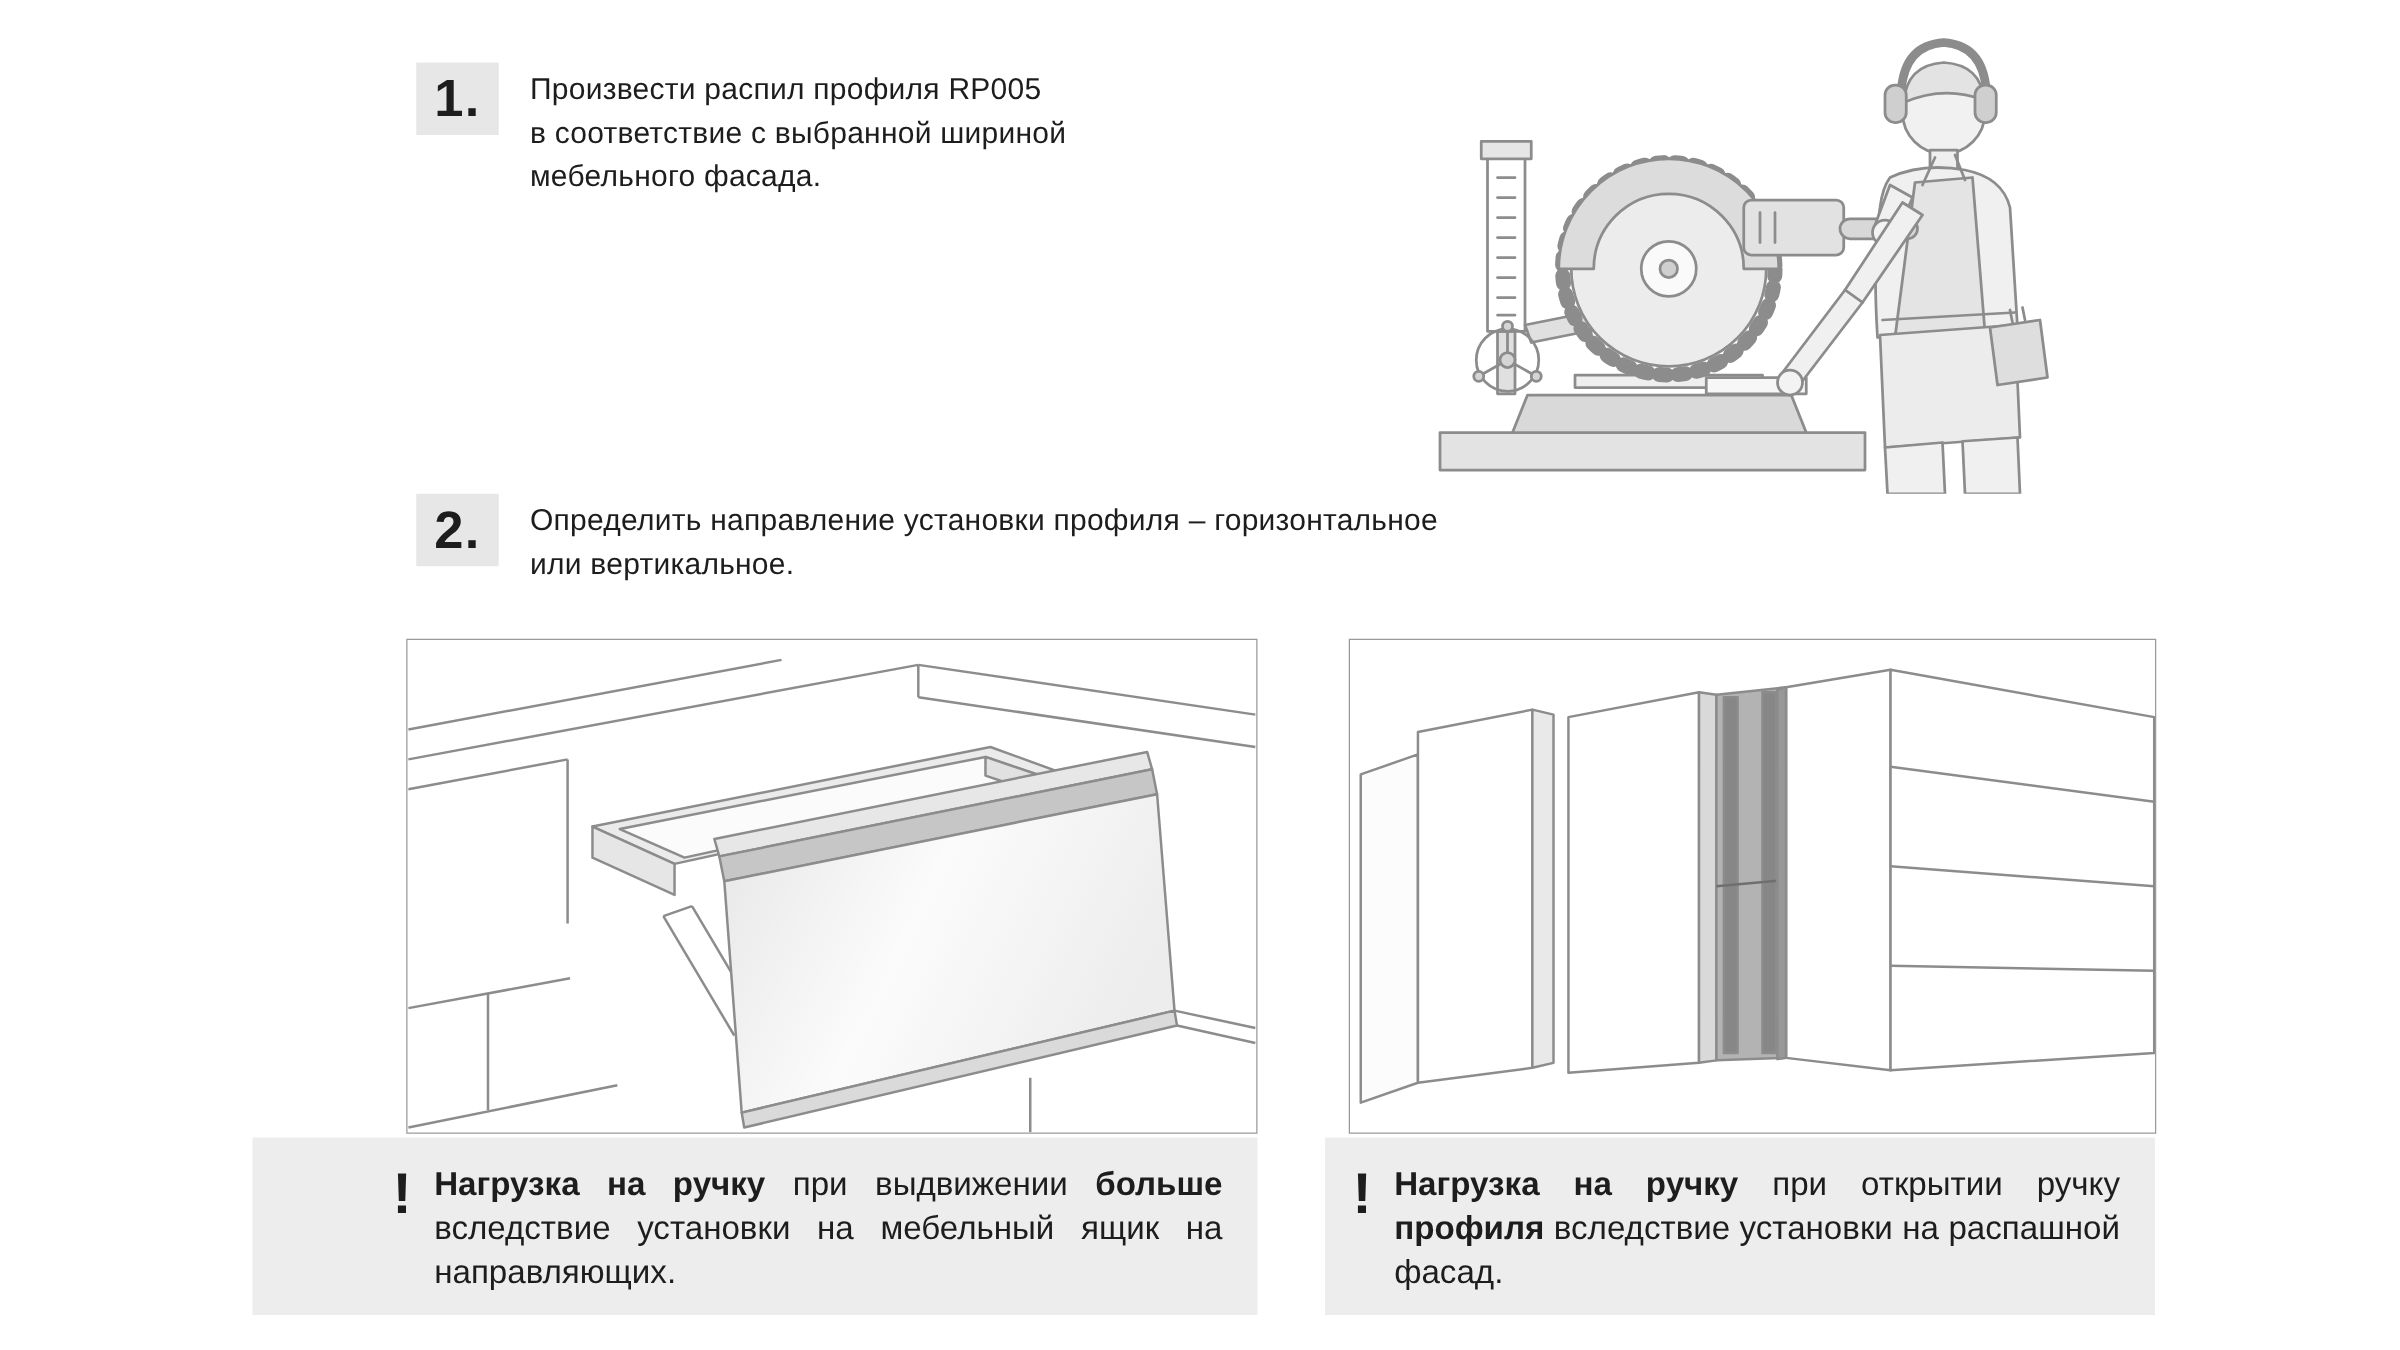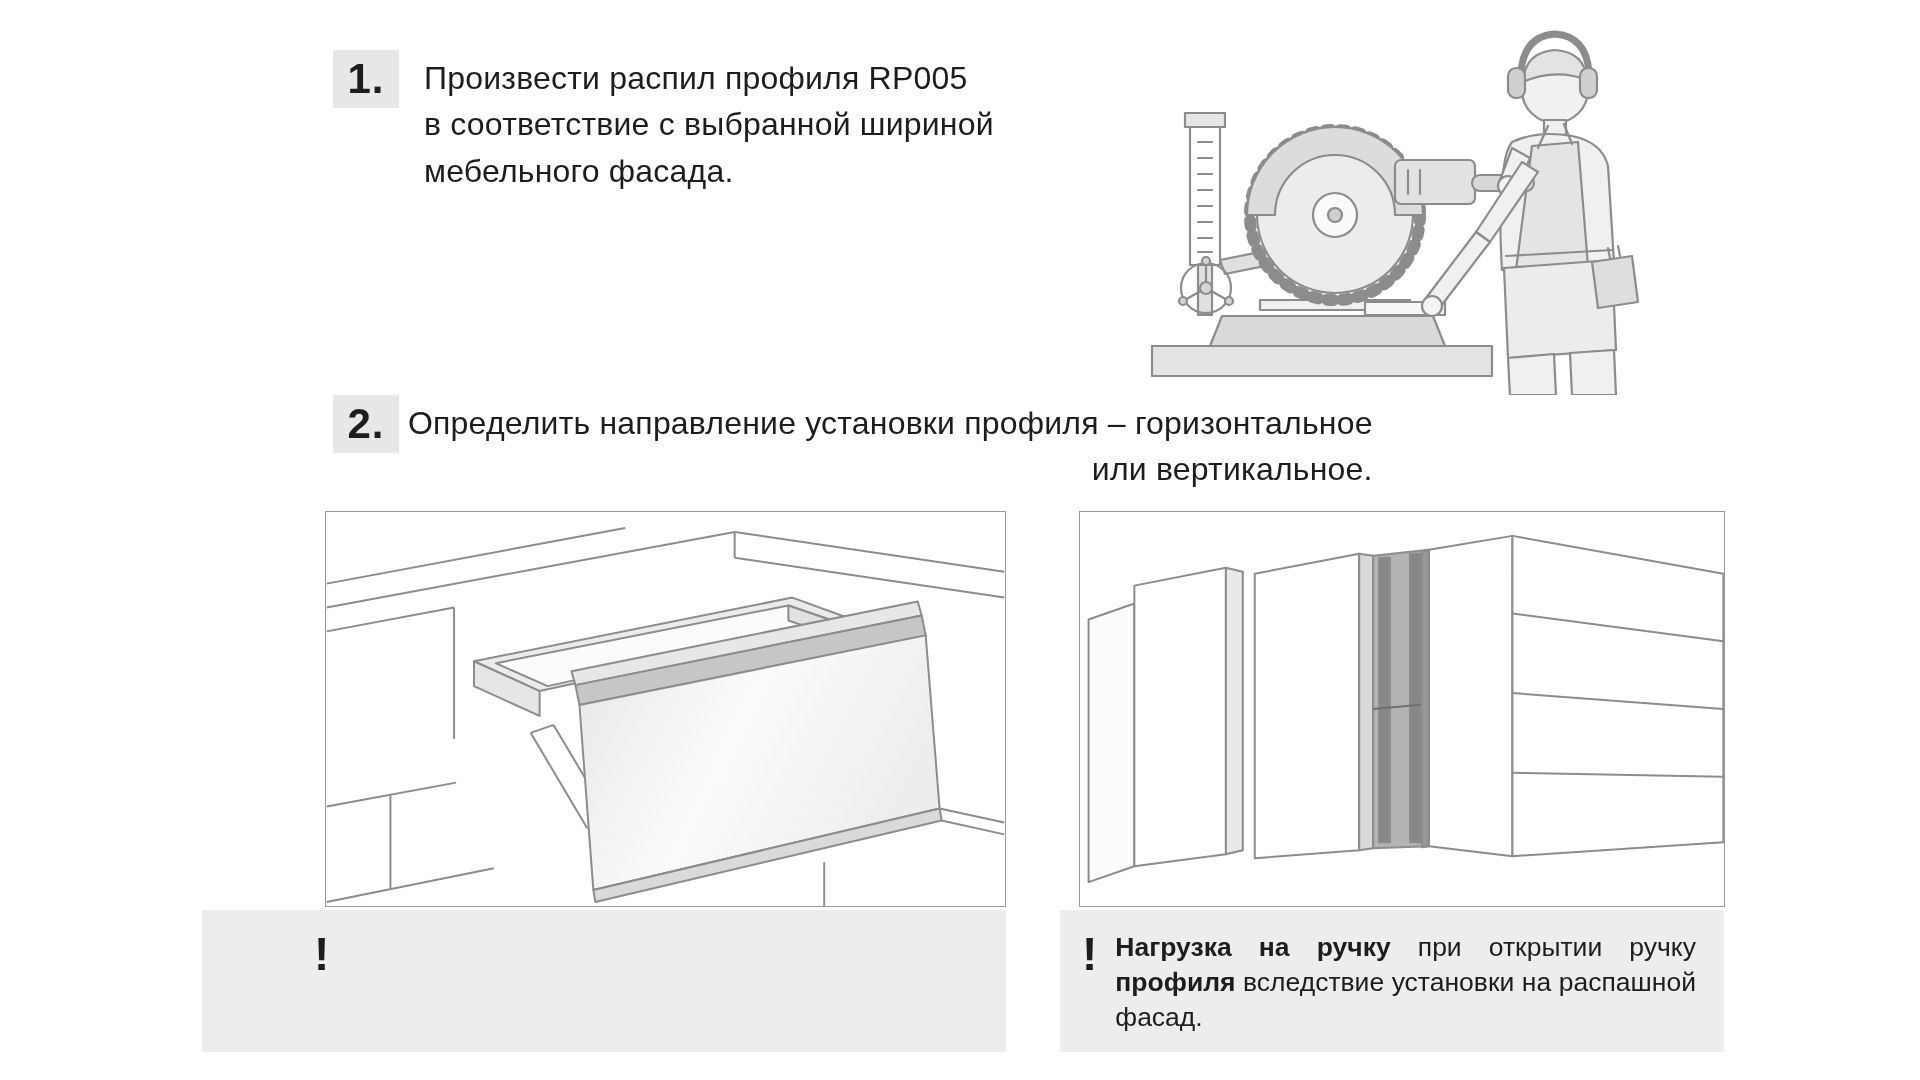--- a/index.html
+++ b/index.html
@@ -14,21 +14,21 @@
   .page{
     position:relative;width:1920px;height:1080px;background:#fff;
     font-family:"Liberation Sans",sans-serif;color:var(--text);overflow:hidden;
   }
   .badge{
     position:absolute;width:66px;height:58px;background:var(--badge-bg);
     font-weight:700;font-size:42px;display:flex;align-items:center;justify-content:center;
     letter-spacing:1px;
   }
   .step-text{
-    position:absolute;font-size:32px;line-height:1.45;white-space:pre-line;
+    position:absolute;font-size:24px;line-height:1.45;white-space:pre-line;
     letter-spacing:.2px;
   }
   .illus{position:absolute;}
   .figure{
     position:absolute;border:1.5px solid var(--border);background:#fff;overflow:hidden;
   }
   .figure svg{display:block;width:100%;height:100%;}
   .note{
     position:absolute;background:var(--note-bg);display:flex;gap:18px;
     height:142px;padding-top:20px;padding-bottom:18px;padding-right:28px;
@@ -123,21 +123,21 @@
           <circle cx="368" cy="176" r="10" fill="#f3f3f3"></circle>
           <polygon points="382,152 398,162 350,232 336,222" fill="#f0f0f0"></polygon>
           <polygon points="336,222 350,232 298,300 286,288" fill="#f0f0f0"></polygon>
           <circle cx="292" cy="296" r="10" fill="#f3f3f3"></circle>
         </g>
       </g>
     </svg>
   </div>
 
   <div class="badge" style="left:333px;top:395px;">2.</div>
-  <div class="step-text" style="left:408px;top:400px;text-align:right;">Определить направление установки профиля – горизонтальное
+  <div class="step-text" style="left:424px;top:400px;">Определить направление установки профиля – горизонтальное
 или вертикальное.</div>
 
   <div class="figure" style="left:325px;top:511px;width:681px;height:396px;">
     <svg viewBox="0 0 681 396">
       <defs>
         <linearGradient id="gfac" x1="0" y1="0" x2="1" y2="0.35">
           <stop offset="0" stop-color="#e6e6e6"></stop>
           <stop offset="0.5" stop-color="#fbfbfb"></stop>
           <stop offset="1" stop-color="#ededed"></stop>
         </linearGradient>
@@ -211,20 +211,23 @@
           <path d="M434 102 L646 130" fill="none"></path>
           <path d="M434 182 L646 198" fill="none"></path>
           <path d="M434 262 L646 266" fill="none"></path>
         </g>
       </g>
     </svg>
   </div>
 
   <div class="note note-left">
     <span class="excl">!</span>
+    <p class="note-text">
+      <b>Нагрузка на ручку</b><span> при выдвижении </span><b>больше</b><span> вследствие установки на мебельный ящик на направляющих.</span>
+    </p>
   </div>
 
   <div class="note note-right">
     <span class="excl">!</span>
     <p class="note-text">
       <b>Нагрузка на ручку</b><span> при открытии ручку </span><b>профиля</b><span> вследствие установки на распаш­ной фасад.</span>
     </p>
   </div>
 
 </div>

